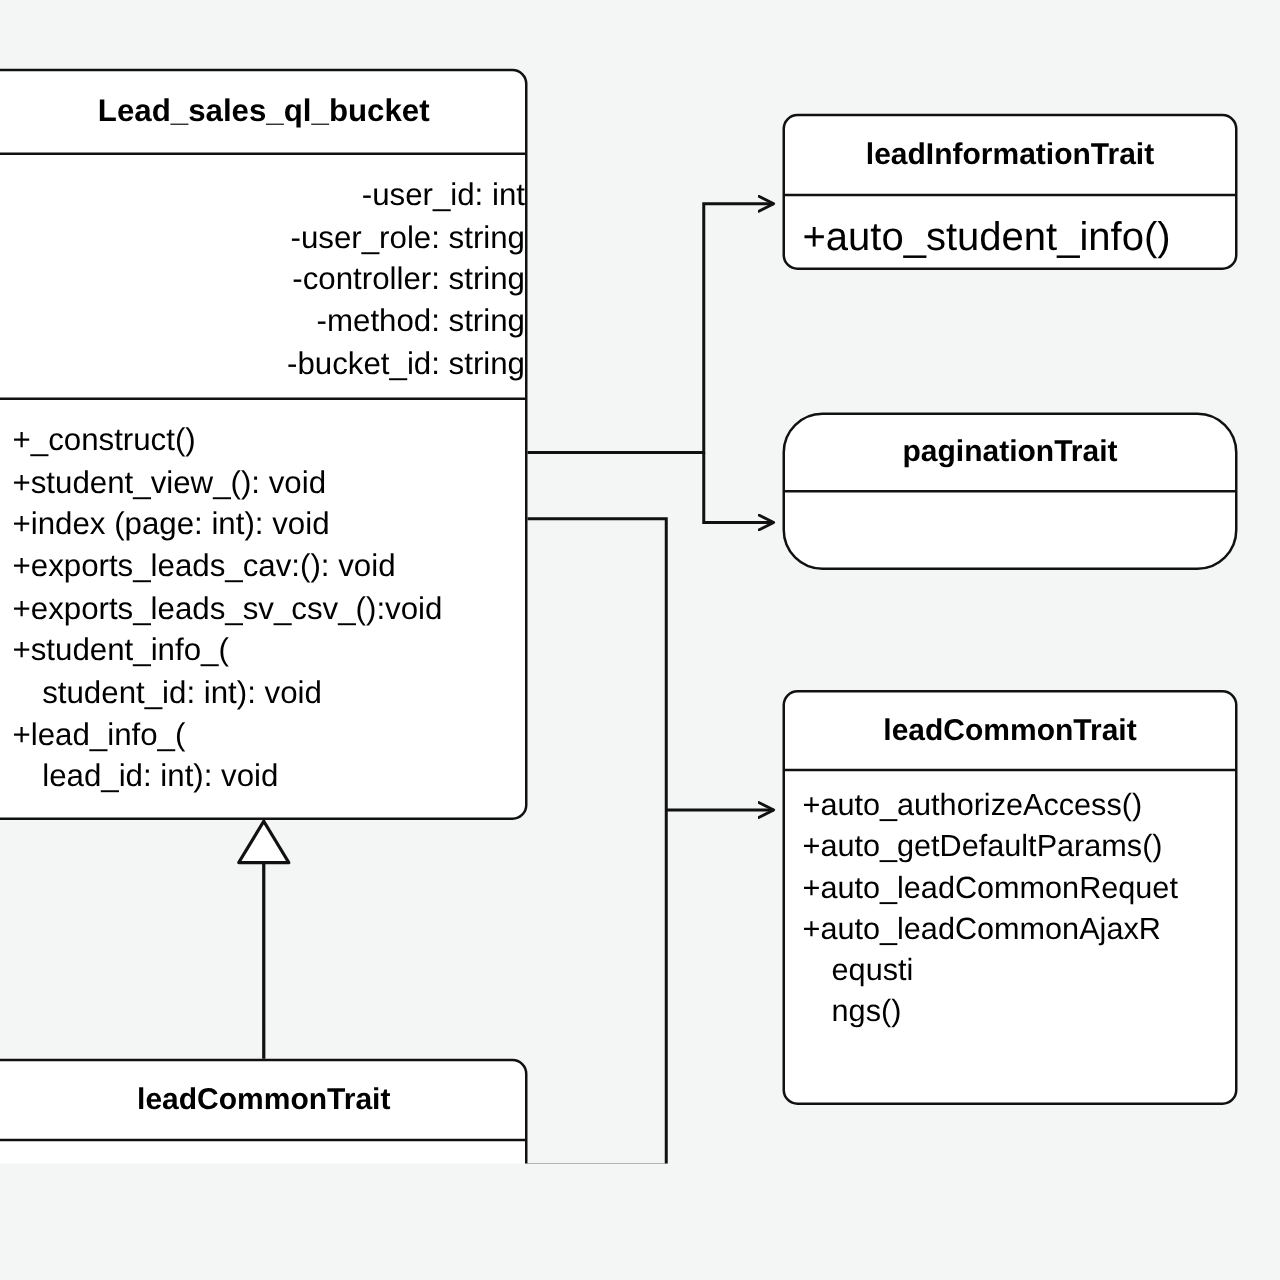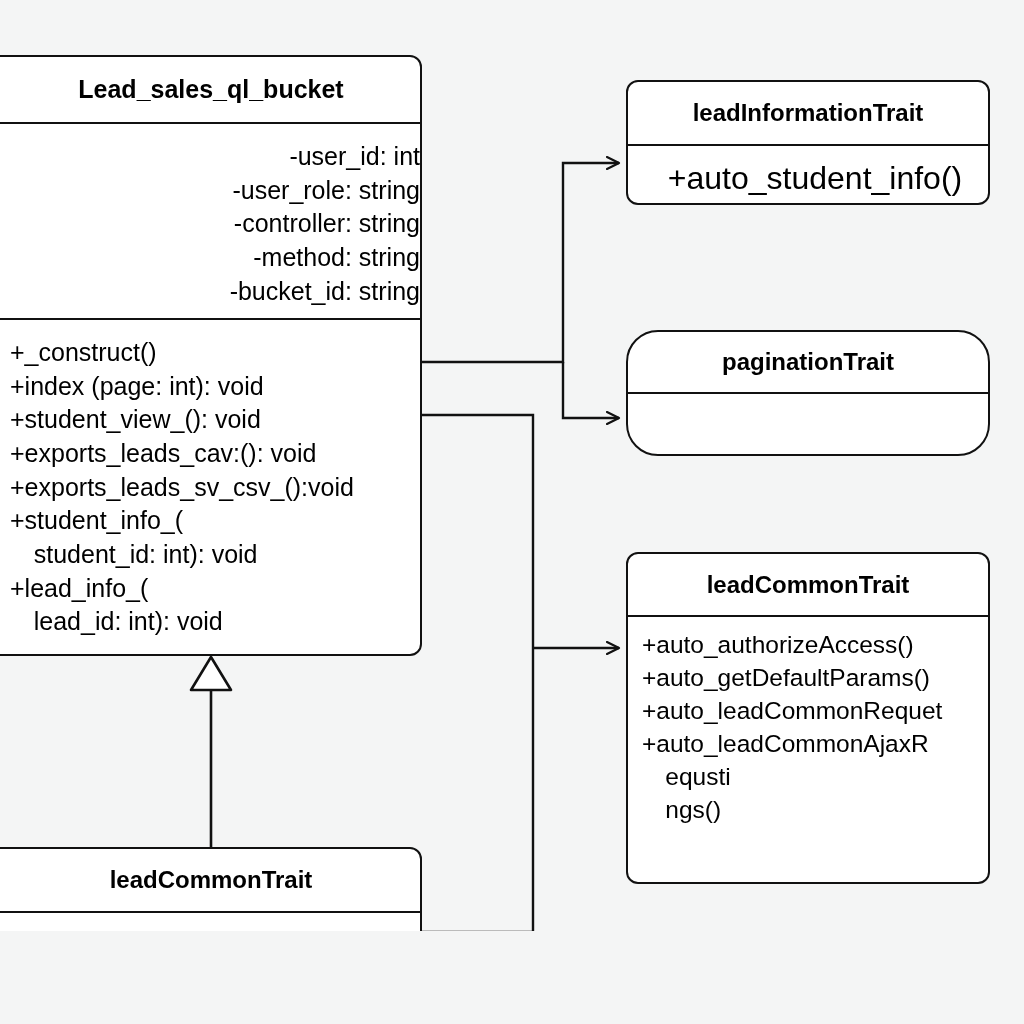--- a/index.html
+++ b/index.html
@@ -83,24 +83,23 @@
   #main-class .methods {
     padding: 16px 0 0 20px;
     font-size: 25px;
     flex: 1 1 auto;
   }
   #main-class .methods .uml-line { line-height: 1.345; }
 
   
   #trait-info {
     left: 626px;
-    top: 80px;
+    top: 91px;
     width: 364px;
     height: 125px;
-    align-items: center;
   }
   #trait-info .uml-header { height: 62px; font-size: 24px; }
   #trait-info .body { padding: 14px 0 0 14px; font-size: 32px; }
 
   
   #trait-pagination {
     left: 626px;
     top: 330px;
     width: 364px;
     height: 126px;
@@ -169,22 +168,22 @@
     <div class="uml-compartment attrs">
       <div class="uml-line">-user_id: int</div>
       <div class="uml-line">-user_role: string</div>
       <div class="uml-line">-controller: string</div>
       <div class="uml-line">-method: string</div>
       <div class="uml-line">-bucket_id: string</div>
     </div>
     <div class="uml-divider"></div>
     <div class="uml-compartment methods">
       <div class="uml-line">+_construct()</div>
+      <div class="uml-line">+student_view_(): void</div>
       <div class="uml-line">+index (page: int): void</div>
-      <div class="uml-line">+student_view_(): void</div>
       <div class="uml-line">+exports_leads_cav:(): void</div>
       <div class="uml-line">+exports_leads_sv_csv_():void</div>
       <div class="uml-line">+student_info_(</div>
       <div class="uml-line cont">student_id: int): void</div>
       <div class="uml-line">+lead_info_(</div>
       <div class="uml-line cont">lead_id: int): void</div>
     </div>
   </div>
 
   <div class="uml-box" id="trait-info">

